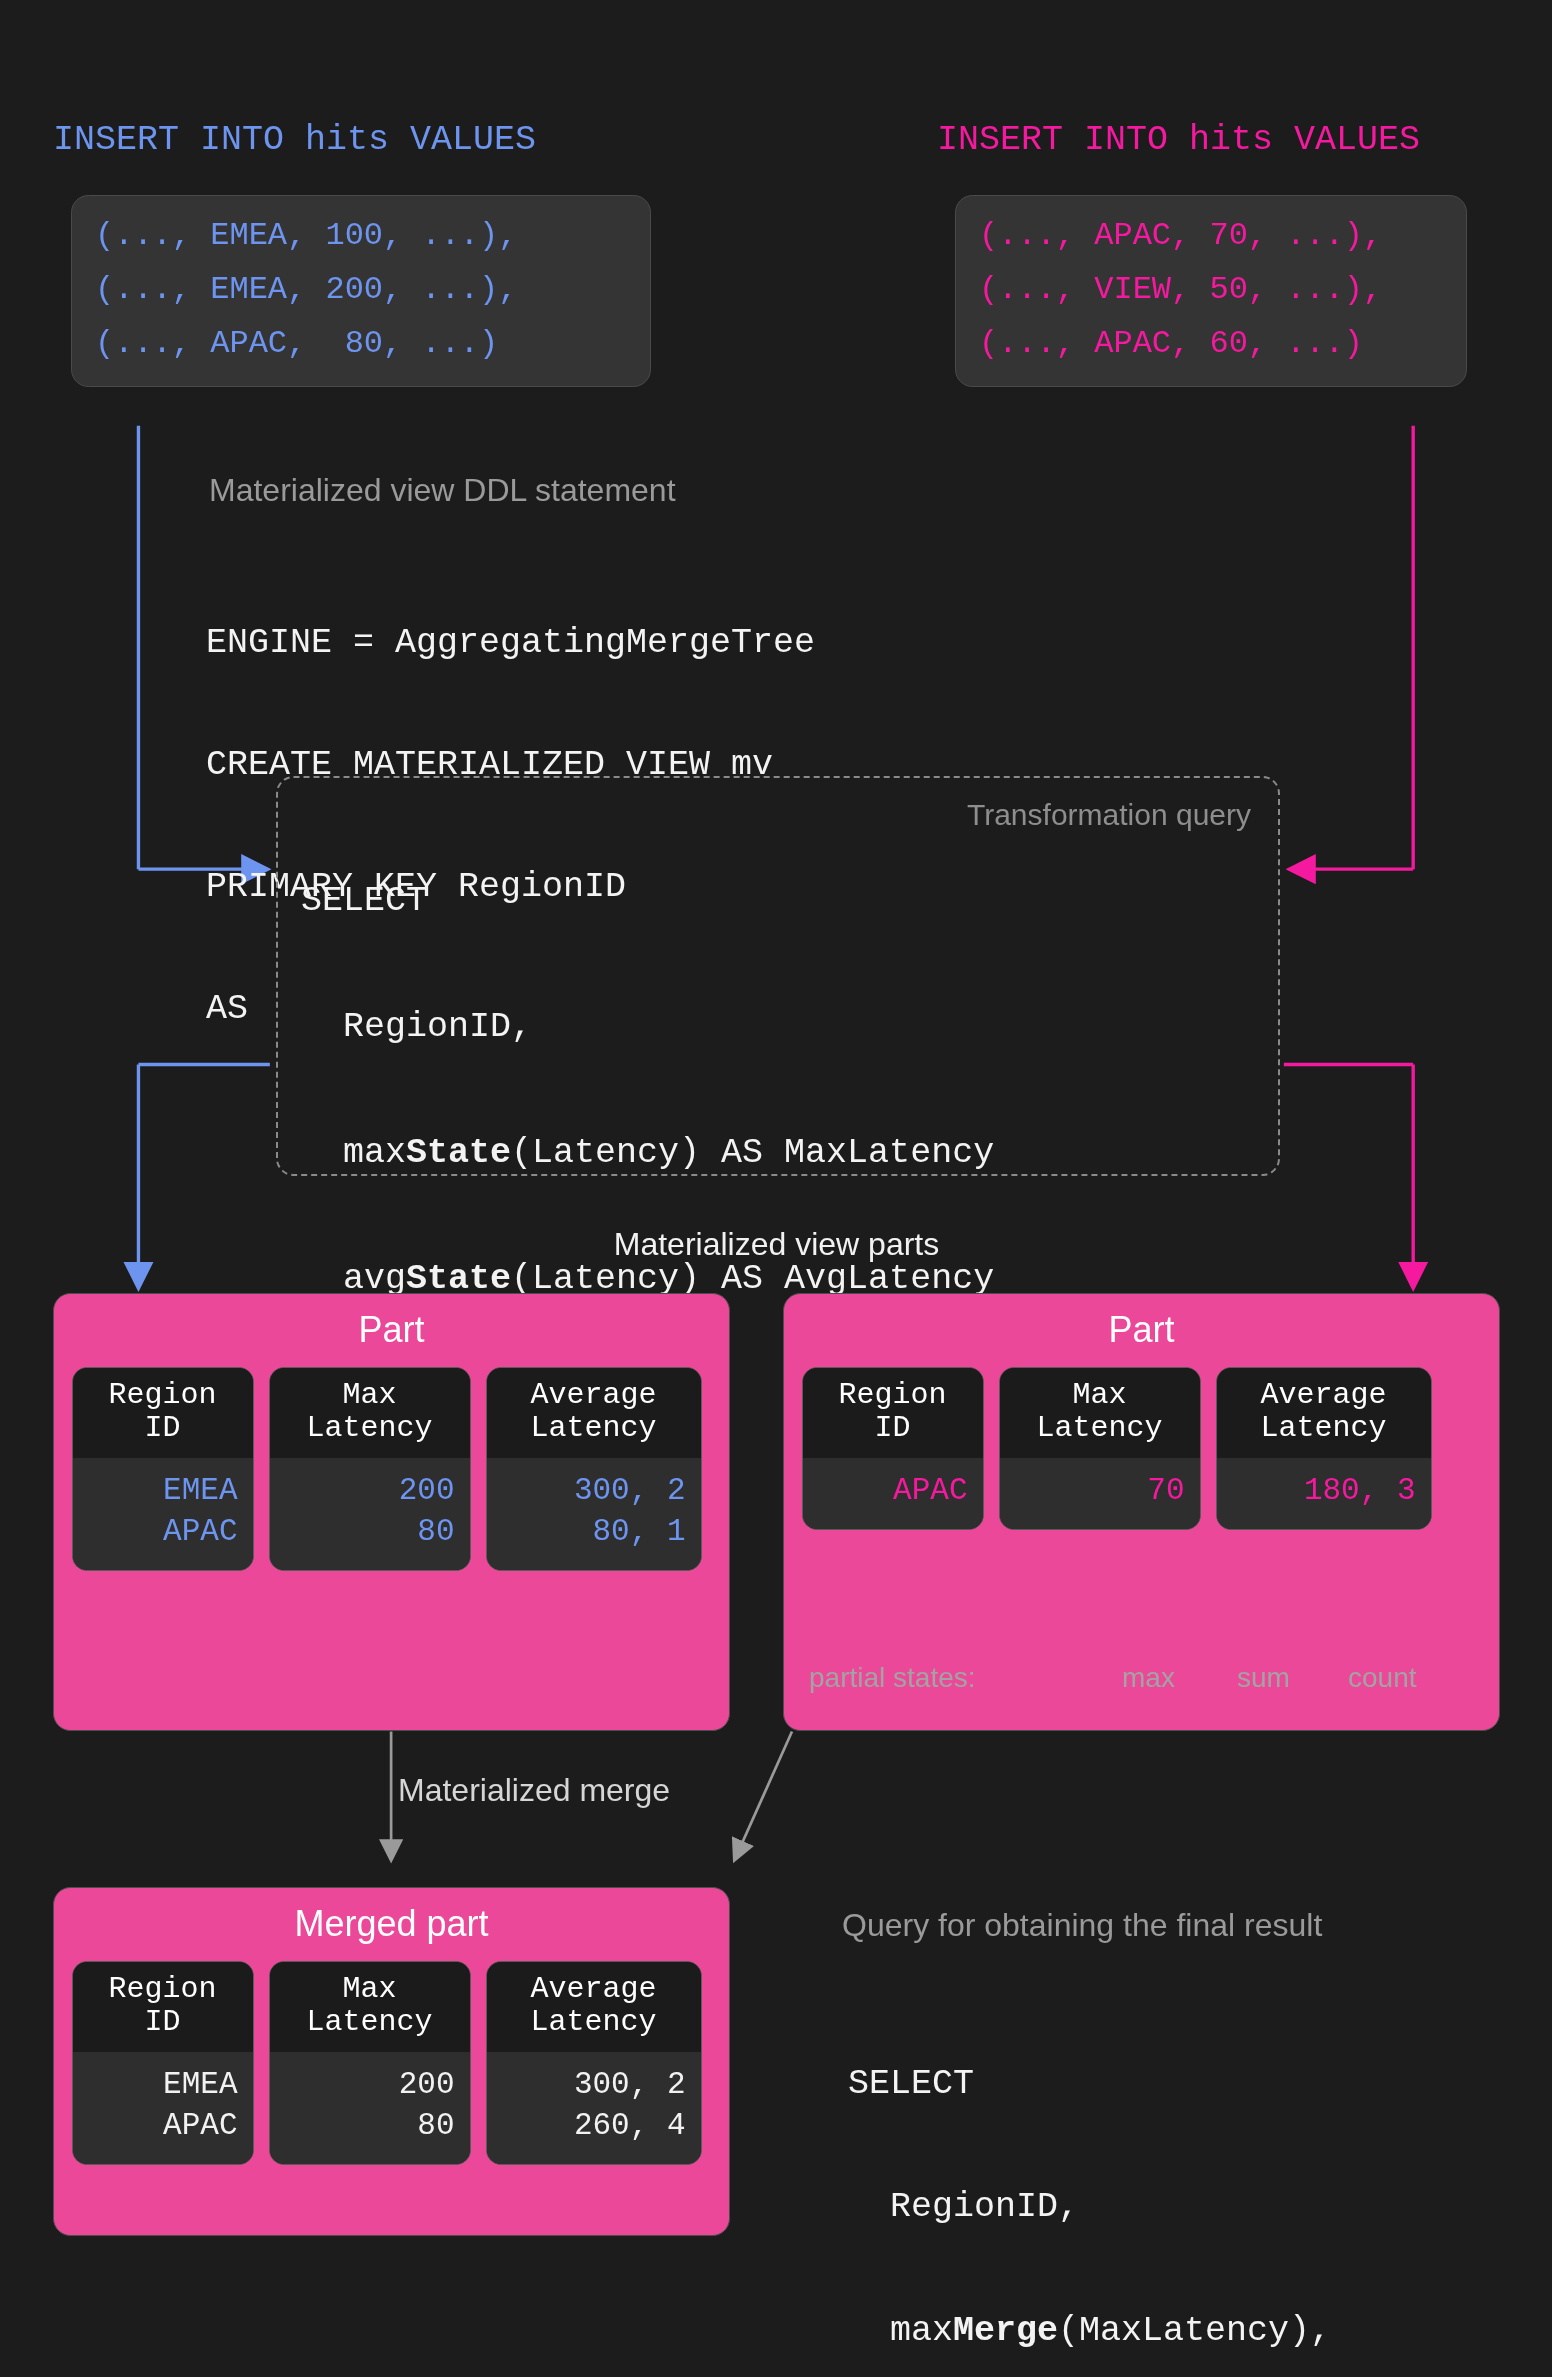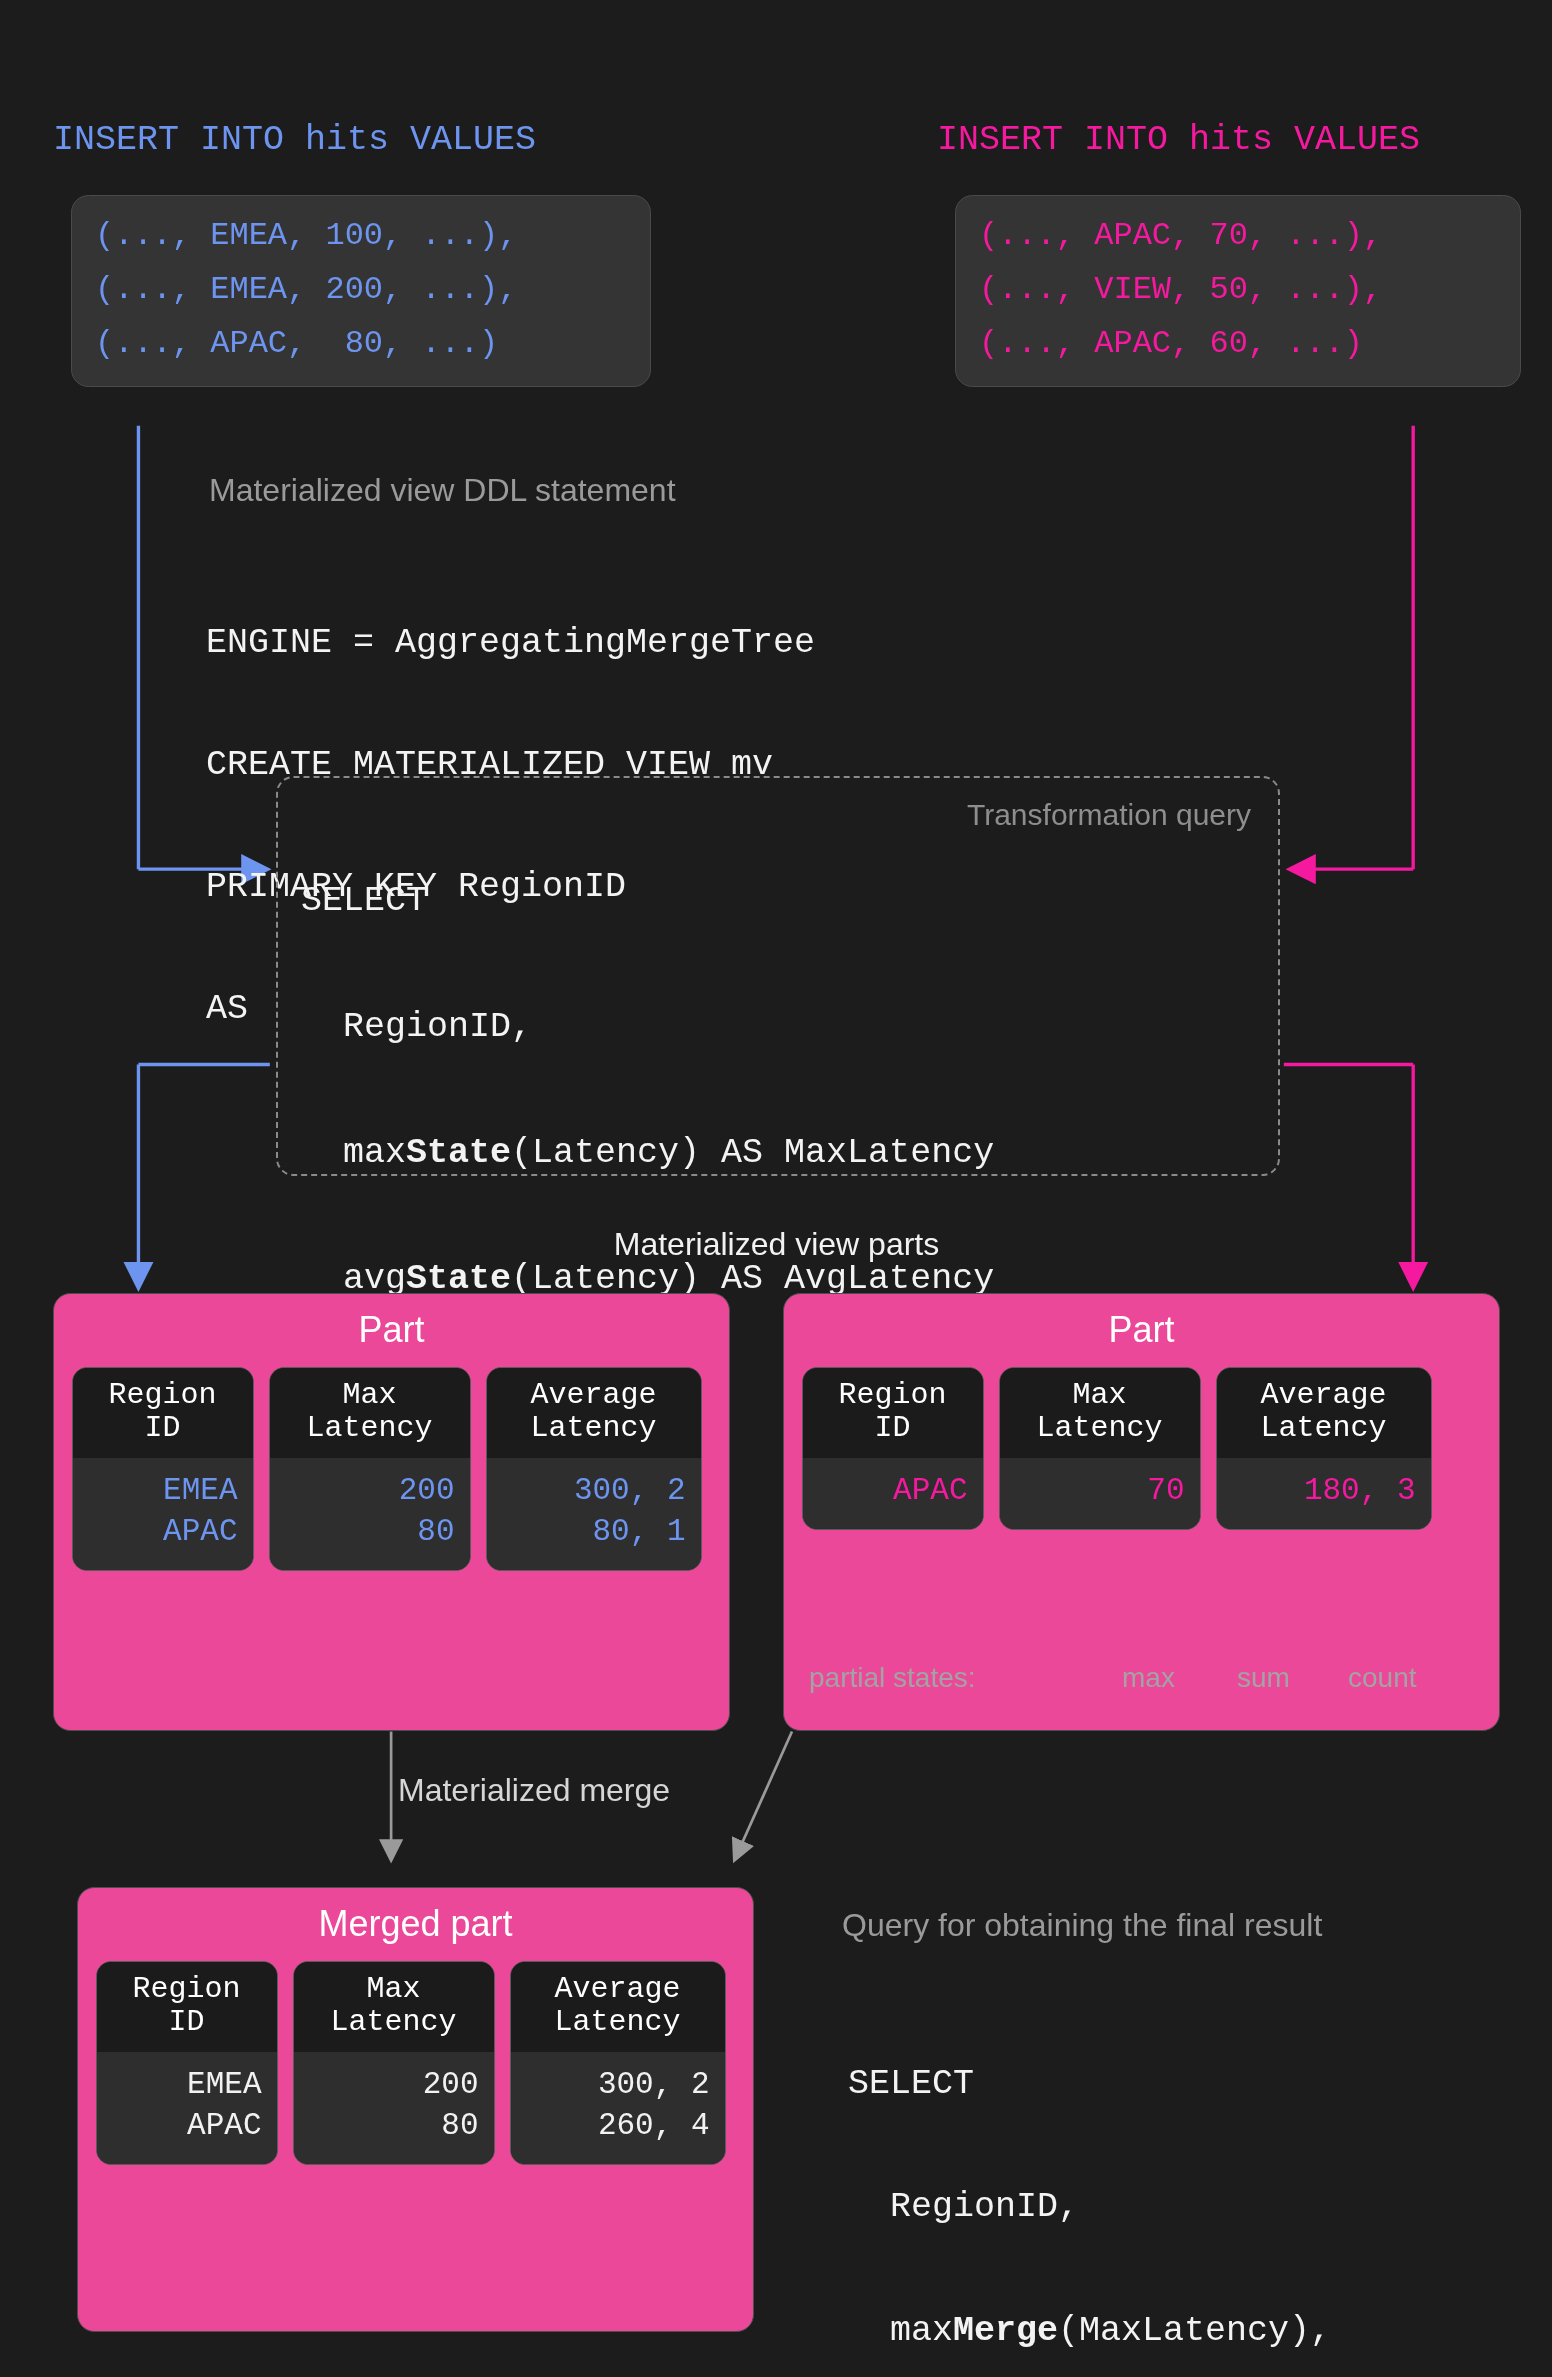--- a/index.html
+++ b/index.html
@@ -189,21 +189,21 @@
   <div class="abs mono ins-head blue" style="left:53px;top:120px;">INSERT INTO hits VALUES</div>
 
   <div class="abs val-box" style="left:53px;top:195px;width:580px;">
     <div class="mono row blue">(..., EMEA, 100, ...),</div>
     <div class="mono row blue" style="margin-top:15px;">(..., EMEA, 200, ...),</div>
     <div class="mono row blue" style="margin-top:15px;">(..., APAC,  80, ...)</div>
   </div>
 
   <div class="abs mono ins-head pink" style="left:937px;top:120px;">INSERT INTO hits VALUES</div>
 
-  <div class="abs val-box" style="left:937px;top:195px;width:566px;">
+  <div class="abs val-box" style="left:937px;top:195px;width:512px;">
     <div class="mono row pink">(..., APAC, 70, ...),</div>
     <div class="mono row pink" style="margin-top:15px;">(..., VIEW, 50, ...),</div>
     <div class="mono row pink" style="margin-top:15px;">(..., APAC, 60, ...)</div>
   </div>
 
   <div class="abs caption-grey" style="left:209px;top:472px;font-size:32px;">Materialized view DDL statement</div>
 
   <div class="abs ddl-code mono" style="left:206px;top:542px;">
     <div>ENGINE = AggregatingMergeTree</div>
     <div>CREATE MATERIALIZED VIEW mv</div>
@@ -282,21 +282,21 @@
     </div>
   </div>
 
   <div class="partial-line" style="left:809px;top:1662px;">partial states:</div>
   <div class="partial-line" style="left:1122px;top:1662px;">max</div>
   <div class="partial-line" style="left:1237px;top:1662px;">sum</div>
   <div class="partial-line" style="left:1348px;top:1662px;">count</div>
 
   <div class="abs caption-white" style="left:398px;top:1772px;font-size:32px;color:#d6d6d6;">Materialized merge</div>
 
-  <div class="abs part-card" style="left:53px;top:1887px;width:677px;height:445px;margin-left:24px;">
+  <div class="abs part-card" style="left:53px;top:1887px;width:677px;height:349px;">
     <div class="part-title">Merged part</div>
     <div class="cols">
       <div class="col" style="flex:0 0 182px;">
         <div class="col-head">Region
 ID</div>
         <div class="col-body" style="color:#f2f2f2;">
           <div class="cell">EMEA</div>
           <div class="cell">APAC</div>
         </div>
       </div>

